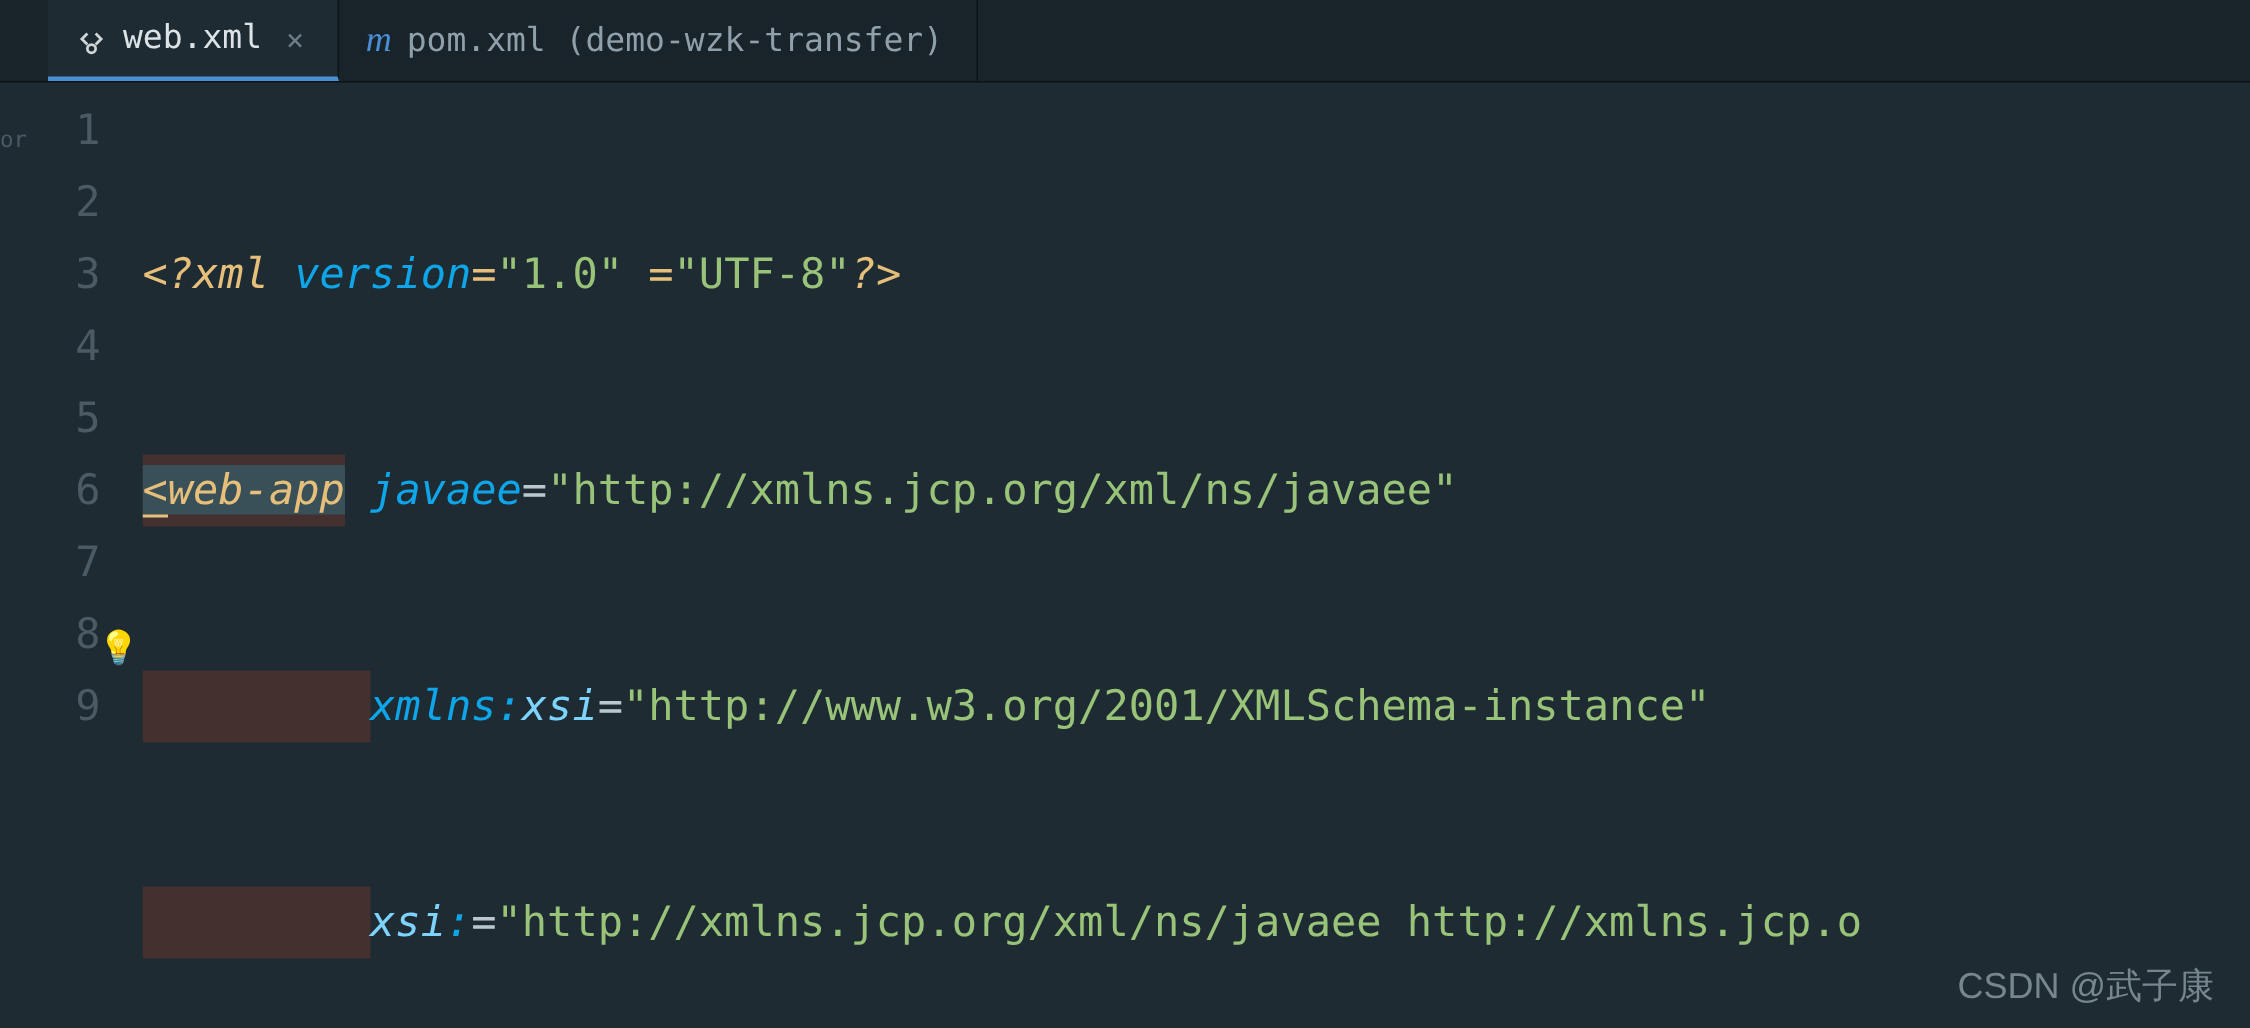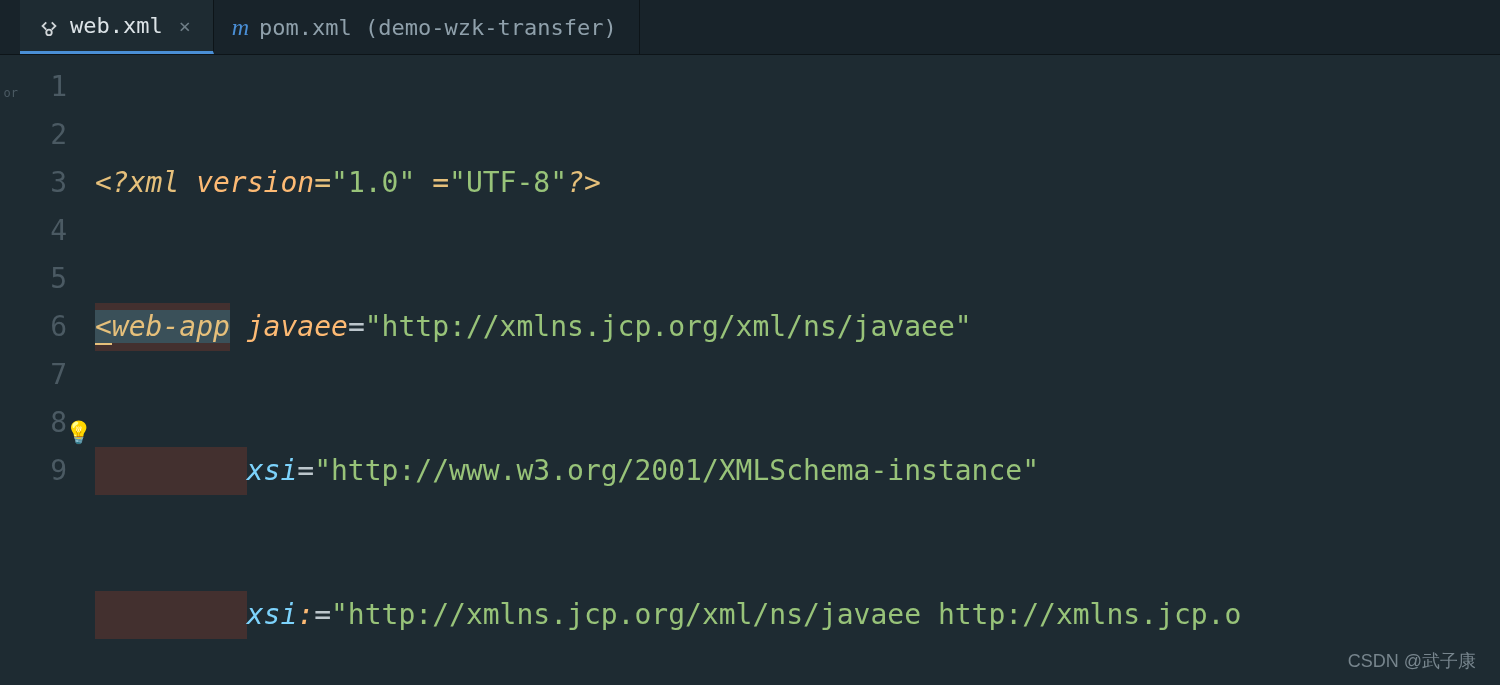--- a/index.html
+++ b/index.html
@@ -10,21 +10,21 @@
       width: 1500px;
       height: 685px;
       overflow: hidden;
       position: relative;
     }
     .tabs {
       display: flex;
       height: 55px;
       background: #18232a;
       border-bottom: 1px solid #0d1418;
-      padding-left: 20px;
+      padding-left: 32px;
       align-items: stretch;
     }
     .tab {
       display: flex;
       align-items: center;
       padding: 0 22px 0 18px;
       font-size: 22px;
       color: #8fa0ab;
       cursor: pointer;
       gap: 10px;
@@ -47,21 +47,21 @@
     }
     .editor {
       display: flex;
       height: calc(100% - 55px);
       font-size: 28px;
       line-height: 48px;
     }
     .left-margin {
       width: 20px;
       color: #4b5a63;
-      font-size: 12px;
+      font-size: 15px;
       padding-top: 14px;
       text-align: right;
       padding-right: 2px;
     }
     .gutter {
       width: 75px;
       text-align: right;
       padding-right: 28px;
       color: #4b5a63;
       user-select: none;
@@ -90,32 +90,32 @@
       position: relative;
     }
     .err-bg {
       background: #43302f;
       font-style: italic;
     }
     .hl-tag {
       background: #3a5059;
     }
     .pi { color: #e6c07b; font-style: italic; }
-    .attr-name { color: #fdba74; font-style: italic; }
+    .attr-name { color: #0ea5e9; font-style: italic; }
     .attr-name.ns { color: #7dd3fc; }
     .attr-val { color: #98c379; }
     .tag { color: #e6c07b; }
     .text { color: #bcc6cc; }
     .underline-warn { border-bottom: 2px solid #e6c07b; }
     .watermark {
       position: absolute;
       bottom: 12px;
       right: 24px;
       color: #77858d;
-      font-size: 18px;
+      font-size: 24px;
       font-family: sans-serif;
       margin-top: 16px;
     }
   </style>
 </head>
 <body>
 
 <div class="tabs">
   <div class="tab active">
     <span class="icon">
@@ -144,21 +144,21 @@
     <div>5</div>
     <div>6</div>
     <div>7</div>
     <div>8</div>
     <div>9</div>
     <span class="bulb">💡</span>
   </div>
   <div class="code">
     <div class="code-line"><span class="pi">&lt;?</span><span class="pi">xml </span><span class="attr-name">version</span><span class="pi">=</span><span class="attr-val">"1.0"</span><span> </span><span class="pi">=</span><span class="attr-val">"UTF-8"</span><span class="pi">?&gt;</span></div>
     <div class="code-line"><span class="err-bg"><span class="tag hl-tag underline-warn">&lt;</span><span class="tag hl-tag">web-app</span></span><span> </span><span class="attr-name">javaee</span><span class="text">=</span><span class="attr-val">"http://xmlns.jcp.org/xml/ns/javaee"</span></div>
-    <div class="code-line"><span class="err-bg">         </span><span class="attr-name ns">xsi</span><span class="text">=</span><span class="attr-val">"http://www.w3.org/2001/XMLSchema-instance"</span></div>
+    <div class="code-line"><span class="err-bg">         </span><span class="attr-name">xmlns:</span><span class="attr-name ns">xsi</span><span class="text">=</span><span class="attr-val">"http://www.w3.org/2001/XMLSchema-instance"</span></div>
     <div class="code-line"><span class="err-bg">         </span><span class="attr-name ns">xsi</span><span class="attr-name">:</span><span class="text">=</span><span class="attr-val">"http://xmlns.jcp.org/xml/ns/javaee http://xmlns.jcp.o</span></div>
     
     
     
     
     
   </div>
 </div>
 
 <div class="watermark">CSDN @武子康</div>

